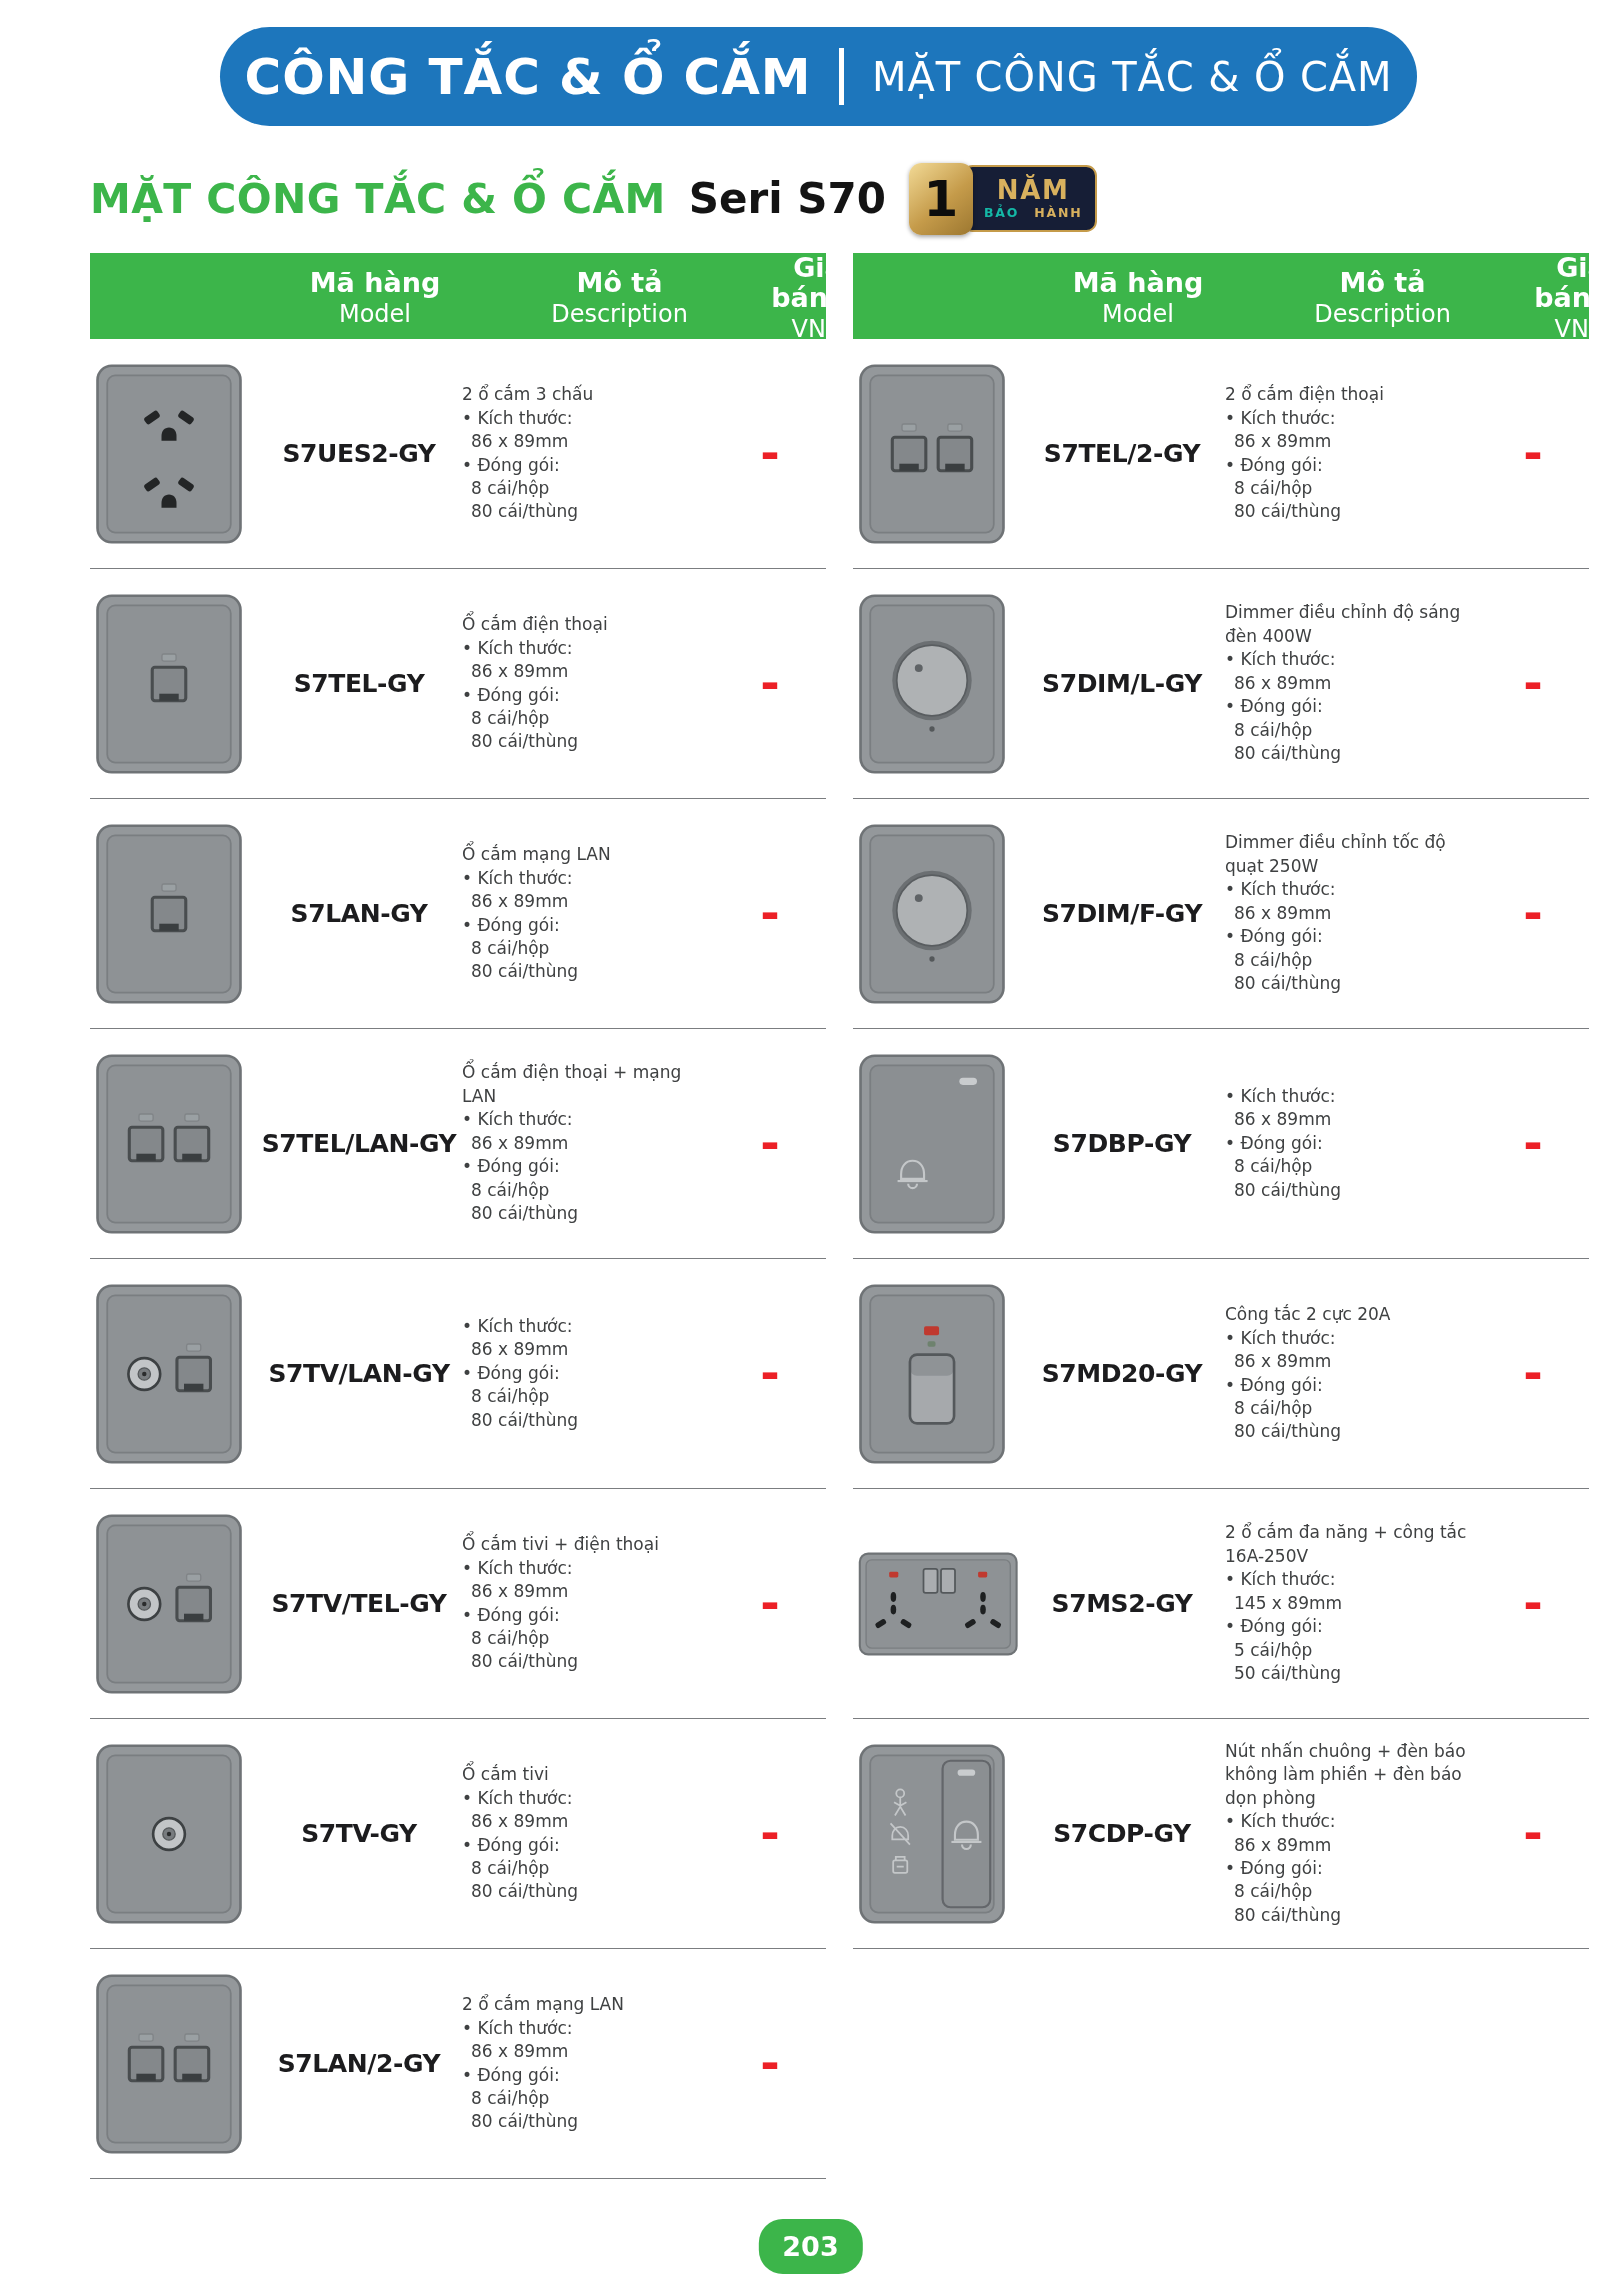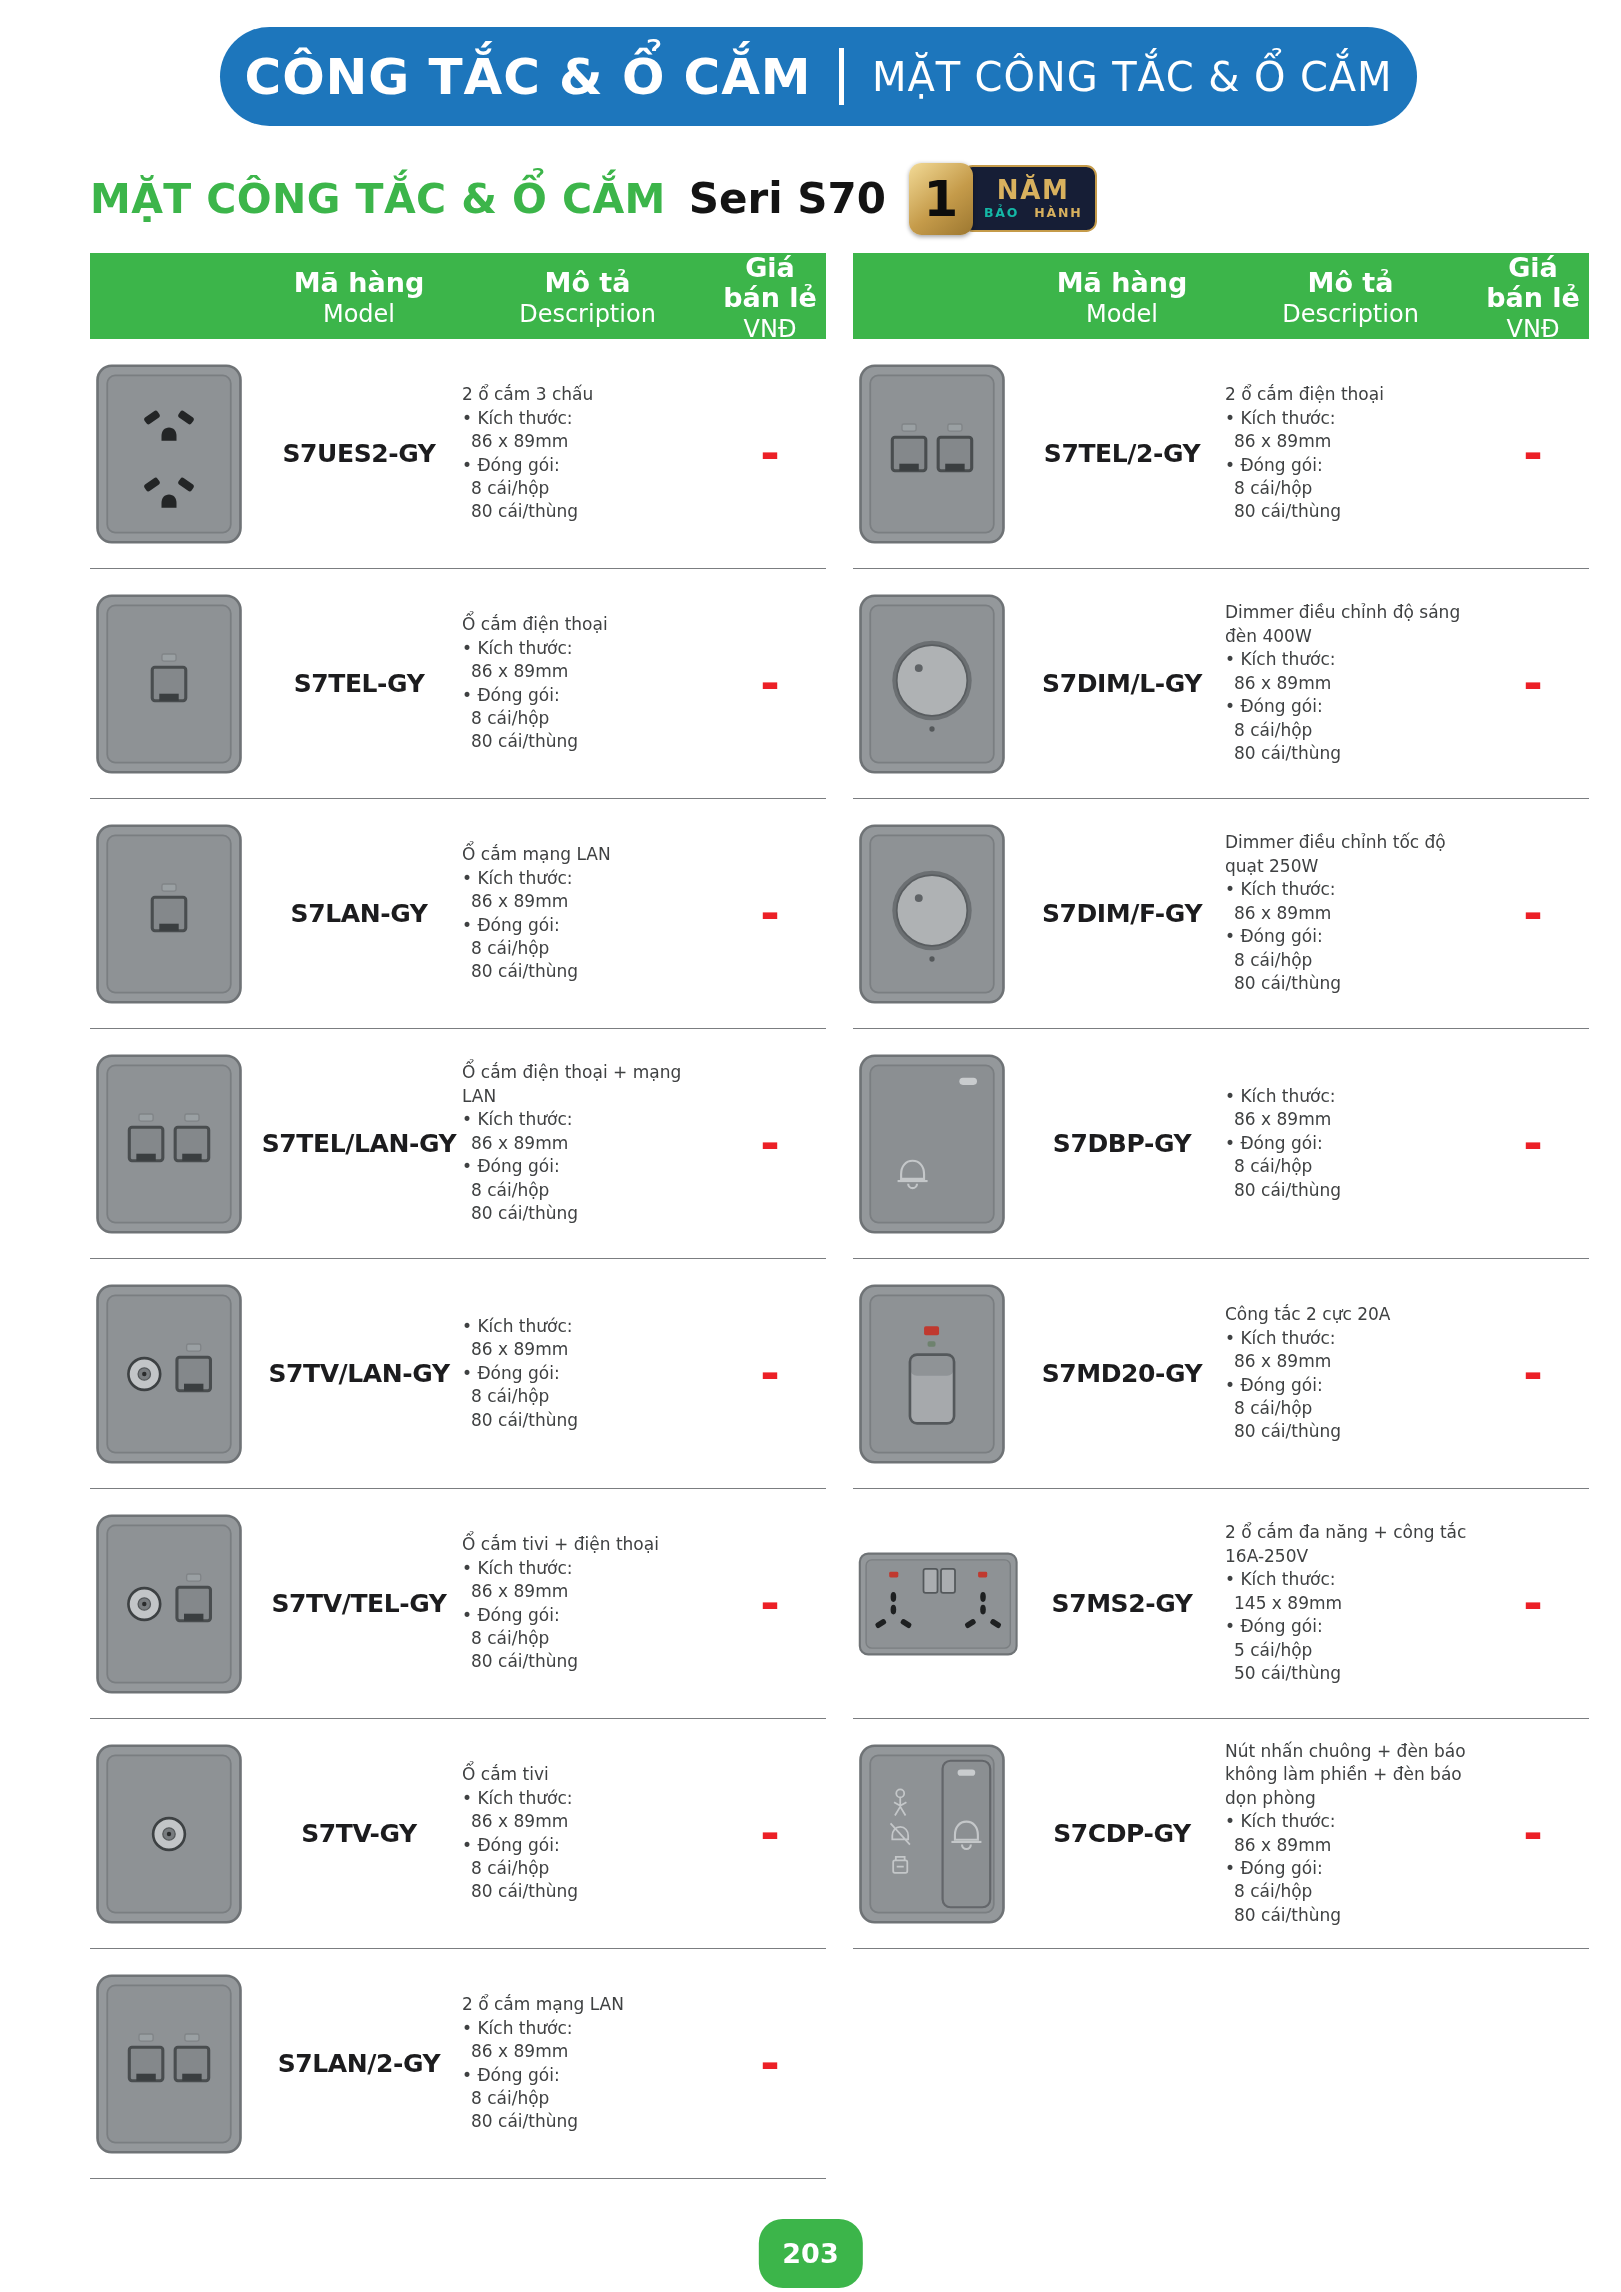--- a/index.html
+++ b/index.html
@@ -24,35 +24,35 @@
   .w-box{margin-left:-10.7px;height:59px;background:#161e36;border:2.7px solid #c59b4a;border-radius:10.7px;
          padding:1.8px 12.5px 1.8px 19.7px;display:flex;flex-direction:column;justify-content:center;align-items:center;}
   .w-unit{color:#d8b15e;font-size:26px;font-weight:800;letter-spacing:1.8px;line-height:1;}
   .w-label{margin-top:3.6px;font-size:12.5px;font-weight:700;letter-spacing:1.8px;line-height:1;white-space:nowrap;}
   .w-white{color:#14b8a6;margin-top:27px;} .w-gold{color:#d8b15e;margin-left:15px;}
 
   
   .ptable{position:absolute;top:253px;width:736px;}
   .t-left{left:90px;} .t-right{left:853px;}
   .thead,.row{display:grid;grid-template-columns:166px 206px 251px 114px;}
-  .thead{height:86px;background:#3cb54a;align-items:center;text-align:center;color:#fff;}
+  .thead{height:86px;background:#3cb54a;align-items:center;text-align:center;color:#fff;gap:16px;}
   .th .vi{font-size:27px;font-weight:700;line-height:1.1;}
   .th .en{font-size:24px;font-weight:400;margin-top:3.6px;line-height:1.1;}
   .row{align-items:center;min-height:230px;border-bottom:1.8px solid #7b7d80;padding:9px 0;box-sizing:border-box;}
   .c-img{display:flex;justify-content:flex-start;align-items:center;padding-left:3.6px;}
   .c-model{text-align:center;font-size:25px;font-weight:800;color:#1c1c1e;letter-spacing:-0.4px;}
   .c-desc{font-size:17px;color:#3f4142;line-height:1.38;}
   .d-bullet::before{content:"• ";}
   .d-sub{padding-left:9px;}
   .c-price{text-align:center;color:#ec2027;font-size:47px;font-weight:800;line-height:0.6;}
 
   
   .pagenum{position:absolute;top:2219px;left:50%;transform:translateX(-50%);
            background:#3cb54a;color:#fff;font-size:27px;font-weight:700;
-           padding:19px 24px;border-radius:24px;}
+           padding:12px 24px;border-radius:24px;}
 </style>
 </head>
 <body>
 
 <div class="page">
 
   <div class="banner">
     <span class="banner-main">CÔNG TẮC &amp; Ổ CẮM</span>
     <span class="banner-divider"></span>
     <span class="banner-sub">MẶT CÔNG TẮC &amp; Ổ CẮM</span>

